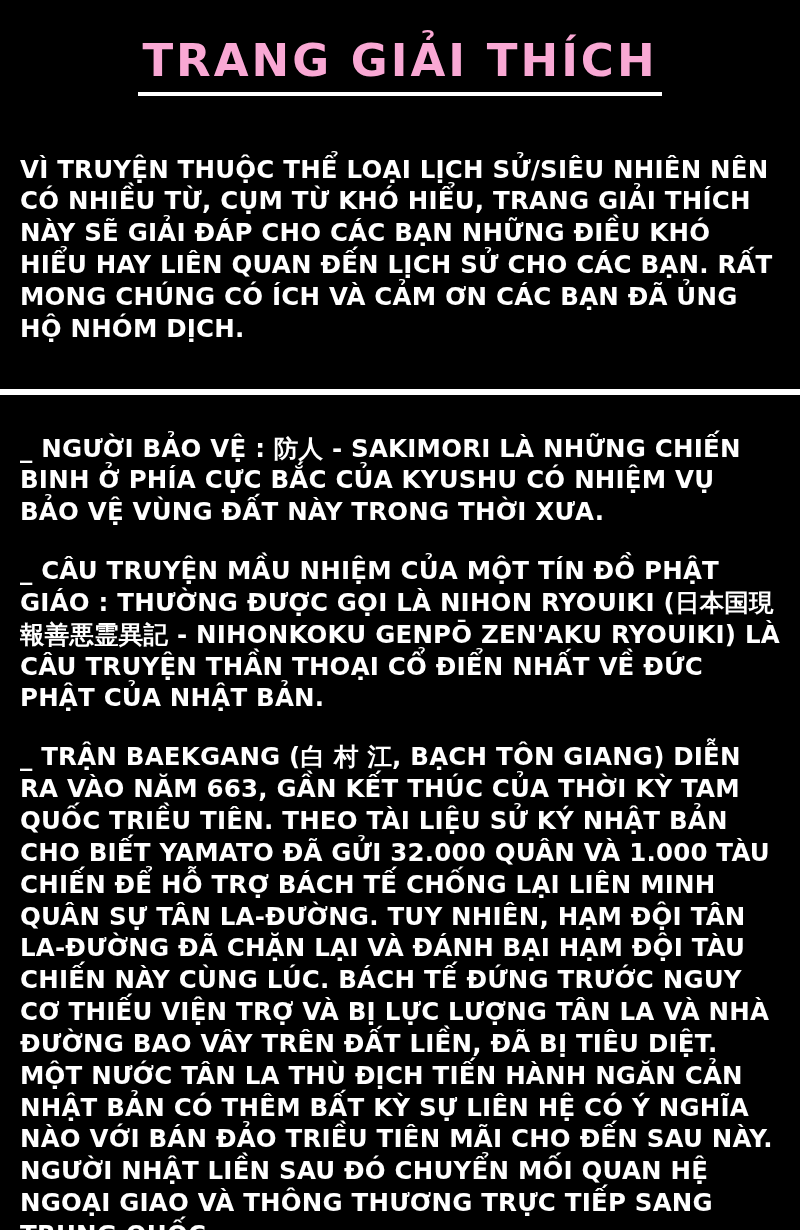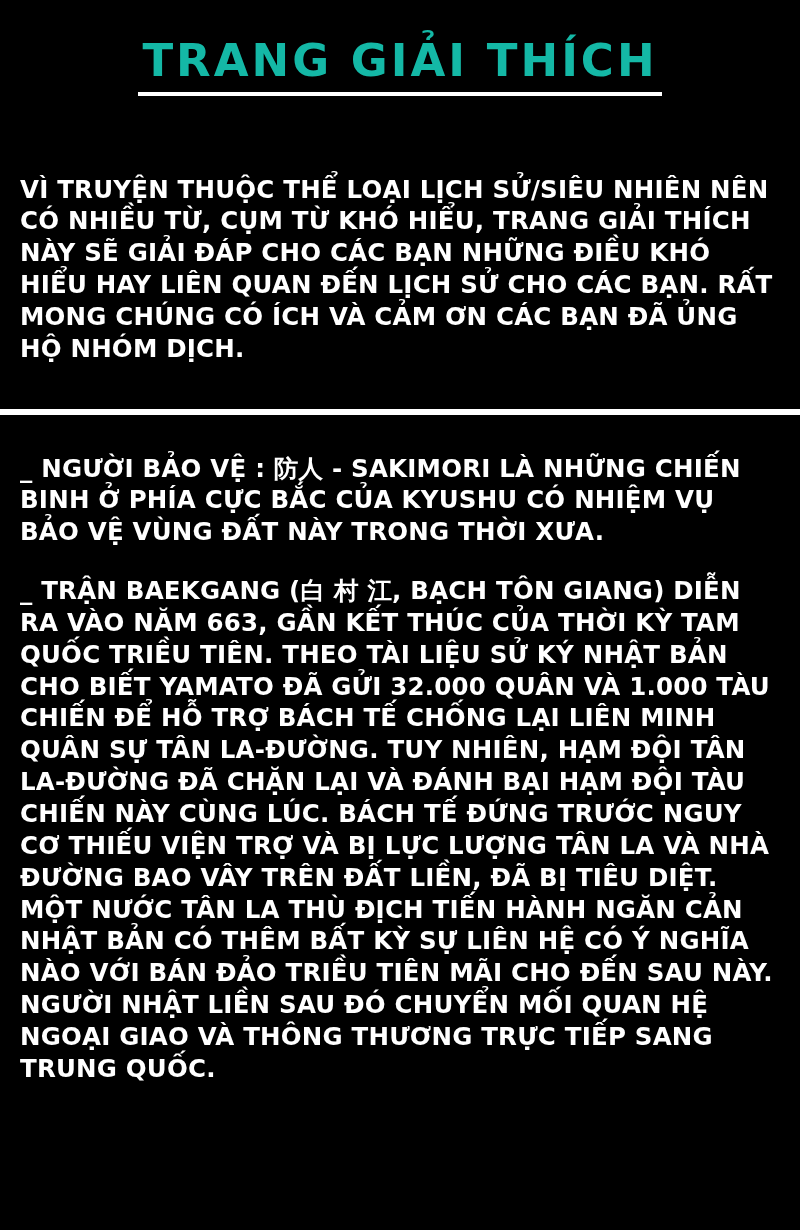--- a/index.html
+++ b/index.html
@@ -15,39 +15,39 @@
     overflow: hidden;
     box-sizing: border-box;
     font-family: "DejaVu Sans", sans-serif;
   }
   .title-wrap {
     padding-top: 36px;
     text-align: center;
   }
   .title {
     display: inline-block;
-    color: #14b8a6;
+    color: #f9a8d4;
     font-family: "DejaVu Sans", sans-serif;
     font-size: 45px;
     font-weight: bold;
     letter-spacing: 3px;
     text-transform: uppercase;
     border-bottom: 4px solid #ffffff;
     padding: 0 4px 6px 4px;
     line-height: 1.1;
   }
   .intro {
     color: #ffffff;
     font-size: 24.5px;
     font-weight: bold;
     line-height: 1.30;
     letter-spacing: 0.2px;
     text-transform: uppercase;
     padding: 0 18px 0 20px;
-    margin-top: 78px;
+    margin-top: 58px;
   }
   .divider {
     width: 100%;
     height: 6px;
     background: #ffffff;
     margin-top: 44px;
   }
   .entries {
     padding: 0 18px 0 20px;
     margin-top: 38px;
@@ -73,16 +73,17 @@
   <div class="title-wrap">
     <div class="title">TRANG GIẢI THÍCH</div>
   </div>
 
   <div class="intro">VÌ TRUYỆN THUỘC THỂ LOẠI LỊCH SỬ/SIÊU NHIÊN NÊN CÓ NHIỀU TỪ, CỤM TỪ KHÓ HIỂU, TRANG GIẢI THÍCH NÀY SẼ GIẢI ĐÁP CHO CÁC BẠN NHỮNG ĐIỀU KHÓ HIỂU HAY LIÊN QUAN ĐẾN LỊCH SỬ CHO CÁC BẠN. RẤT MONG CHÚNG CÓ ÍCH VÀ CẢM ƠN CÁC BẠN ĐÃ ỦNG HỘ NHÓM DỊCH.</div>
 
   <div class="divider"></div>
 
   <div class="entries">
     <div class="entry">_ NGƯỜI BẢO VỆ : 防人 - SAKIMORI LÀ NHỮNG CHIẾN BINH Ở PHÍA CỰC BẮC CỦA KYUSHU CÓ NHIỆM VỤ BẢO VỆ VÙNG ĐẤT NÀY TRONG THỜI XƯA.</div>
+    <div class="entry">_ CÂU TRUYỆN MẦU NHIỆM CỦA MỘT TÍN ĐỒ PHẬT GIÁO : THƯỜNG ĐƯỢC GỌI LÀ NIHON RYOUIKI (日本国現報善悪霊異記 - NIHONKOKU GENPŌ ZEN'AKU RYOUIKI) LÀ CÂU TRUYỆN THẦN THOẠI CỔ ĐIỂN NHẤT VỀ ĐỨC PHẬT CỦA NHẬT BẢN.</div>
     <div class="entry">_ TRẬN BAEKGANG (白 村 江, BẠCH TÔN GIANG) DIỄN RA VÀO NĂM 663, GẦN KẾT THÚC CỦA THỜI KỲ TAM QUỐC TRIỀU TIÊN. THEO TÀI LIỆU SỬ KÝ NHẬT BẢN CHO BIẾT YAMATO ĐÃ GỬI 32.000 QUÂN VÀ 1.000 TÀU CHIẾN ĐỂ HỖ TRỢ BÁCH TẾ CHỐNG LẠI LIÊN MINH QUÂN SỰ TÂN LA-ĐƯỜNG. TUY NHIÊN, HẠM ĐỘI TÂN LA-ĐƯỜNG ĐÃ CHẶN LẠI VÀ ĐÁNH BẠI HẠM ĐỘI TÀU CHIẾN NÀY CÙNG LÚC. BÁCH TẾ ĐỨNG TRƯỚC NGUY CƠ THIẾU VIỆN TRỢ VÀ BỊ LỰC LƯỢNG TÂN LA VÀ NHÀ ĐƯỜNG BAO VÂY TRÊN ĐẤT LIỀN, ĐÃ BỊ TIÊU DIỆT. MỘT NƯỚC TÂN LA THÙ ĐỊCH TIẾN HÀNH NGĂN CẢN NHẬT BẢN CÓ THÊM BẤT KỲ SỰ LIÊN HỆ CÓ Ý NGHĨA NÀO VỚI BÁN ĐẢO TRIỀU TIÊN MÃI CHO ĐẾN SAU NÀY. NGƯỜI NHẬT LIỀN SAU ĐÓ CHUYỂN MỐI QUAN HỆ NGOẠI GIAO VÀ THÔNG THƯƠNG TRỰC TIẾP SANG TRUNG QUỐC.</div>
   </div>
 
 </div>
 
 </body></html>

